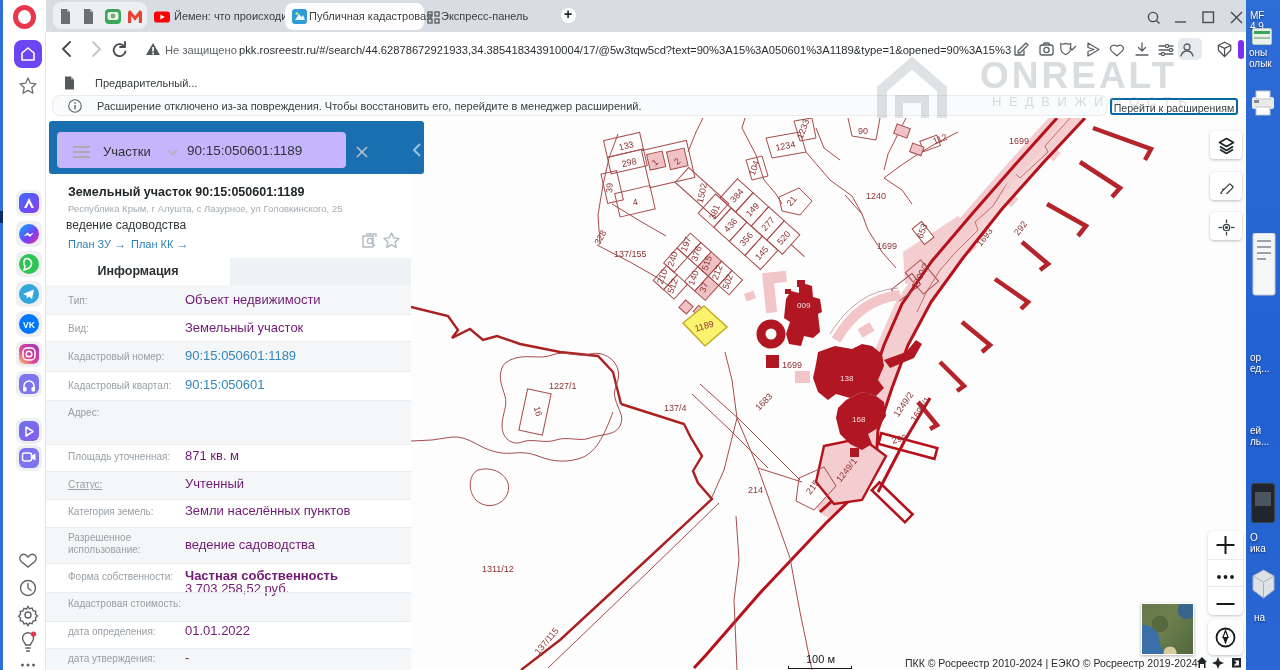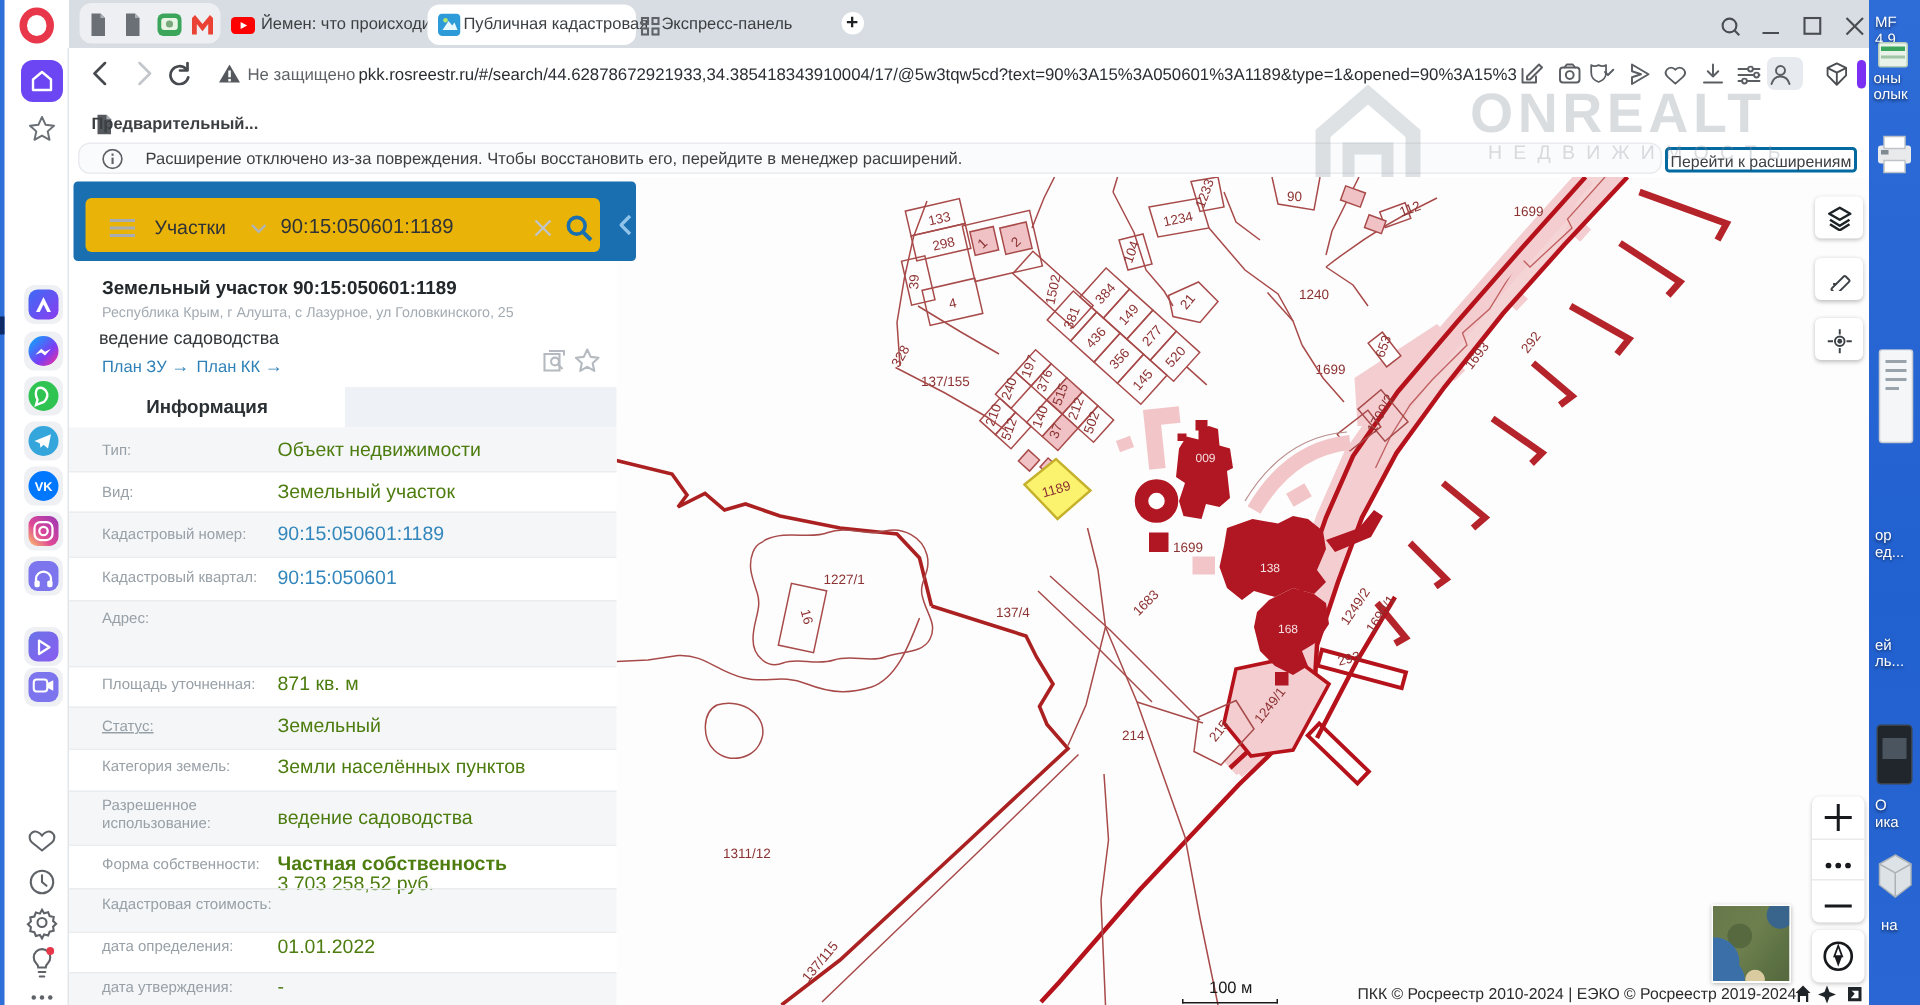--- a/index.html
+++ b/index.html
@@ -16,23 +16,23 @@
   #toolbar  { left:46px; top:32px; width:1200px; height:34px; background:#fff; border-top-left-radius:8px; }
   #bookmarks{ left:46px; top:66px; width:1200px; height:28px; background:#fff; }
   #infobar  { left:52px; top:95px; width:1056px; height:21px; background:#fafbfc; border:1px solid #e9ebee; border-radius:8px; }
   #sidebar  { left:3px; top:32px; width:43px; height:638px; background:#fff; border-right:1px solid #e3e6e9; }
 
   .tabtxt { font-size:11px; color:#3c4043; }
 
   
   #panel { left:46px; top:118px; width:365px; height:552px; background:#fff; z-index:5; }
   #searchbox { position:absolute; left:3px; top:3px; width:375px; height:53px; background:#1a6fb0; border-radius:3px; }
-  #searchinner { position:absolute; left:8px; top:11px; width:343px; height:36px; background:#eab308; border-radius:4px; }
+  #searchinner { position:absolute; left:8px; top:11px; width:289px; height:36px; background:#c4b5fd; border-radius:4px; }
   .lbl { position:absolute; left:22px; font-size:10px; color:#98a0a7; }
-  .val { position:absolute; left:139px; font-size:13px; color:#4d7c0f; }
+  .val { position:absolute; left:139px; font-size:13px; color:#701a75; }
   .vlink { color:#3286bb; }
   .stripe { left:0; width:365px; background:#f4f6f8; }
   .sep { position:absolute; left:0; width:365px; height:1px; background:#e9edf0; }
 
   #map { left:411px; top:118px; width:835px; height:552px; background:#fdfdfd; }
 
   .mbtn { position:absolute; width:32px; height:28px; background:#fff; border-radius:4px; box-shadow:0 1px 3px rgba(0,0,0,.25); }
 </style>
 </head>
 <body>
@@ -132,21 +132,21 @@
           <path d="M2.2 4.4l6.3 3.1 6.3-3.1M8.5 7.5V16" transform="scale(0.95) translate(0.5,0.3)"></path>
         </g>
       </svg>
     <div class="abs" style="left:1192px;top:8px;width:6px;height:19px;background:#7b2ff2;border-radius:3px;"></div>
   </div>
   <div id="bookmarks" class="abs">
     <svg class="abs" style="left:18px;top:10px;" width="11" height="14" viewBox="0 0 11 13">
         <path d="M1 0h6l3 3v10H1z" fill="#55595e"></path>
         <path d="M7 0l3 3H7z" fill="#aab0b5"></path>
       </svg>
-    <span class="abs tabtxt" style="left:15px;top:11px;font-weight:bold;">Предварительный...</span>
+    <span class="abs tabtxt" style="left:49px;top:11px;">Предварительный...</span>
   </div>
   <div id="infobar" class="abs">
     <svg class="abs" style="left:15px;top:3px;" width="14" height="14" viewBox="0 0 15 15">
         <circle cx="7.5" cy="7.5" r="6.7" fill="none" stroke="#5f6368" stroke-width="1.2"></circle>
         <rect x="6.8" y="6.5" width="1.5" height="4.6" fill="#5f6368"></rect>
         <rect x="6.8" y="3.6" width="1.5" height="1.6" fill="#5f6368"></rect>
       </svg>
     <span class="abs" style="left:44px;top:4px;font-size:11px;color:#3c4043;">Расширение отключено из-за повреждения. Чтобы восстановить его, перейдите в менеджер расширений.</span>
     <div class="abs" style="left:1057px;top:2px;width:128px;height:17px;background:#fff;border:2px solid #0369a1;border-radius:3px;text-align:center;font-size:10.6px;color:#3c4043;line-height:17px;">Перейти к расширениям</div>
   </div>
@@ -314,21 +314,21 @@
       <span class="lbl" style="top:66px;">Кадастровый номер:</span>
         <span class="val vlink" style="top:63px;">90:15:050601:1189</span>
       <div class="abs stripe" style="top:115px;height:44px;"></div>
       <span class="lbl" style="top:95px;">Кадастровый квартал:</span>
         <span class="val vlink" style="top:92px;">90:15:050601</span>
       <span class="lbl" style="top:122px;">Адрес:</span>
       <div class="abs stripe" style="top:186px;height:28px;"></div>
       <span class="lbl" style="top:166px;">Площадь уточненная:</span>
         <span class="val" style="top:163px;">871 кв. м</span>
       <span class="lbl" style="top:194px;text-decoration:underline;">Статус:</span>
-        <span class="val" style="top:191px;">Земельный</span>
+        <span class="val" style="top:191px;">Учтенный</span>
       <div class="abs stripe" style="top:242px;height:36px;"></div>
       <span class="lbl" style="top:221px;">Категория земель:</span>
         <span class="val" style="top:218px;">Земли населённых пунктов</span>
       <span class="lbl" style="top:247px;line-height:12px;">Разрешенное<br>использование:</span>
         <span class="val" style="top:252px;">ведение садоводства</span>
       <div class="abs stripe" style="top:307px;height:29px;"></div>
       <span class="lbl" style="top:286px;">Форма собственности:</span>
         <span class="val" style="top:283px;font-weight:bold;">Частная собственность</span>
       <span class="lbl" style="top:313px;">Кадастровая стоимость:</span>
         <span class="val" style="top:296px;">3 703 258,52 руб.</span>

